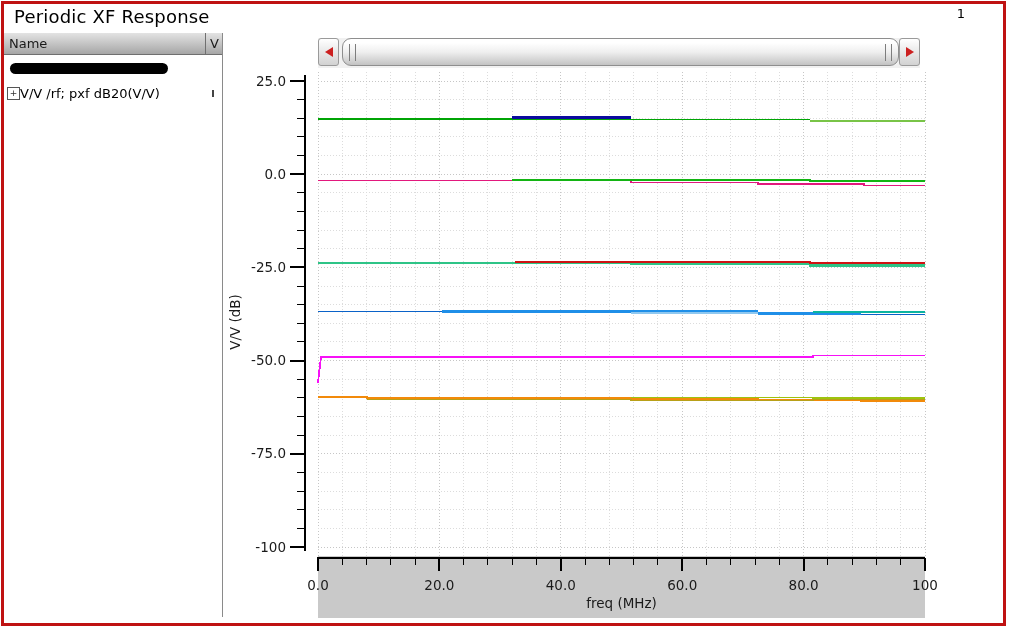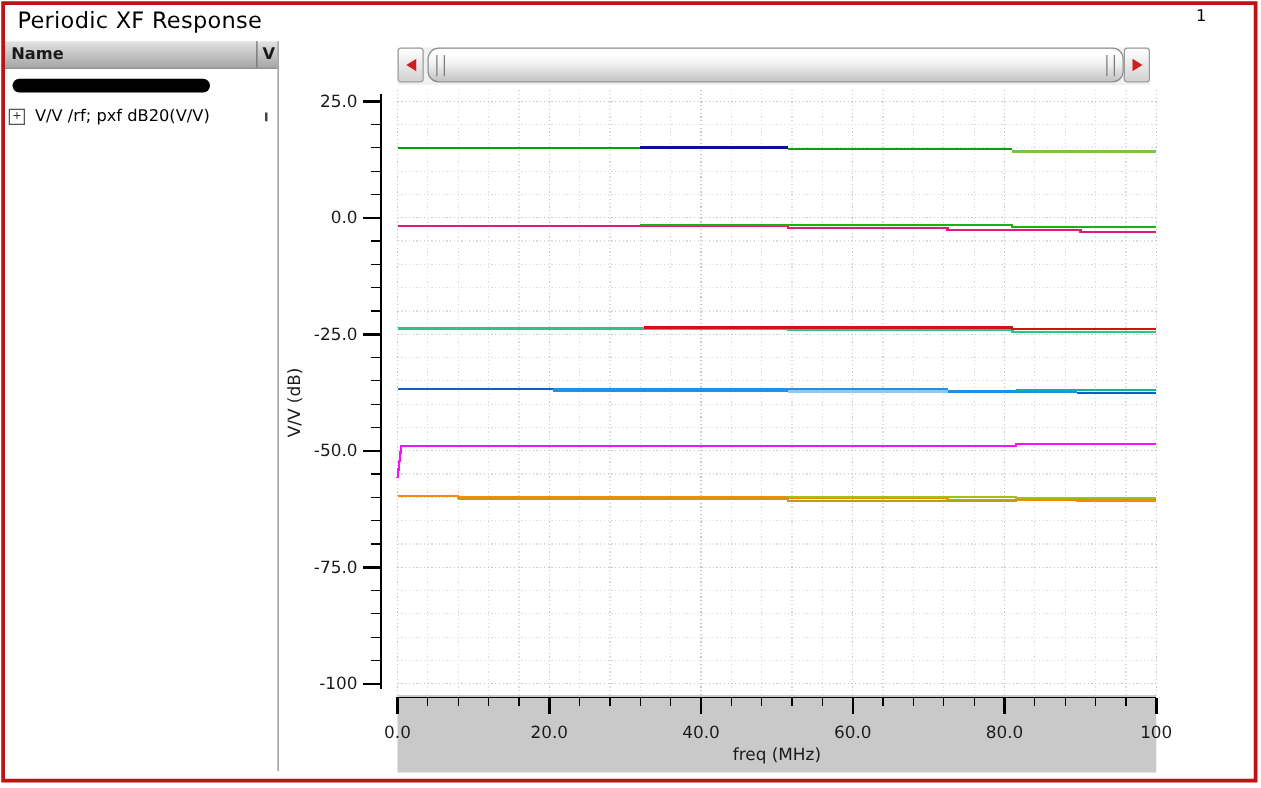--- a/index.html
+++ b/index.html
@@ -9,30 +9,30 @@
   }
   #stage{position:absolute;inset:0;}
   
   .frame{position:absolute;left:1px;top:1px;right:3px;bottom:4px;border:3px solid #bf1212;pointer-events:none;}
 
   .win-title{position:absolute;left:14px;top:6px;font-size:18px;color:#000;letter-spacing:.2px;}
   .page-num{position:absolute;right:44px;top:6px;font-size:13px;color:#000;}
 
   
   .panel-header{position:absolute;left:4px;top:33px;width:218px;height:21px;
-    background:linear-gradient(#e3e3e3,#a6a6a6);border-bottom:1px solid #6f6f6f;font-weight:bold;}
+    background:linear-gradient(#e3e3e3,#a6a6a6);border-bottom:1px solid #6f6f6f;}
   .panel-header .col-name{position:absolute;left:5px;top:3px;font-size:13px;color:#1a1a1a;}
   .panel-header .col-sep{position:absolute;left:201px;top:0;width:1px;height:21px;background:#6f6f6f;}
   .panel-header .col-value{position:absolute;left:206px;top:3px;font-size:13px;color:#1a1a1a;}
   .panel-divider{position:absolute;left:222px;top:33px;width:1px;height:584px;background:#8a8a8a;}
   .redacted-bar{position:absolute;left:10px;top:63px;width:158px;height:11px;background:#000;border-radius:6px;}
   .tree-item{position:absolute;left:7px;top:85px;height:16px;display:flex;align-items:center;cursor:default;}
   .twisty{width:11px;height:11px;border:1px solid #555;background:#fff;font-size:9px;line-height:10px;
     text-align:center;color:#333;flex:0 0 auto;}
-  .tree-label{margin-left:8px;font-size:13px;color:#000;white-space:nowrap;}
+  .tree-label{margin-left:0;font-size:13px;color:#000;white-space:nowrap;}
   .clip-mark{position:absolute;left:212px;top:90px;width:2px;height:7px;background:#444;}
 
   
   .scrollbar{position:absolute;left:318px;top:38px;width:602px;height:30px;background:#f1f1f1;}
   .sb-btn{position:absolute;top:0;width:21px;height:28px;border:1px solid #9a9a9a;border-radius:3px;
     background:linear-gradient(#ffffff,#d2d2d2);display:flex;align-items:center;justify-content:center;box-sizing:border-box;}
   .sb-left{left:0;}
   .sb-right{right:0;}
   .tri-left{width:0;height:0;border-top:5px solid transparent;border-bottom:5px solid transparent;border-right:8px solid #cc2020;}
   .tri-right{width:0;height:0;border-top:5px solid transparent;border-bottom:5px solid transparent;border-left:8px solid #cc2020;}

